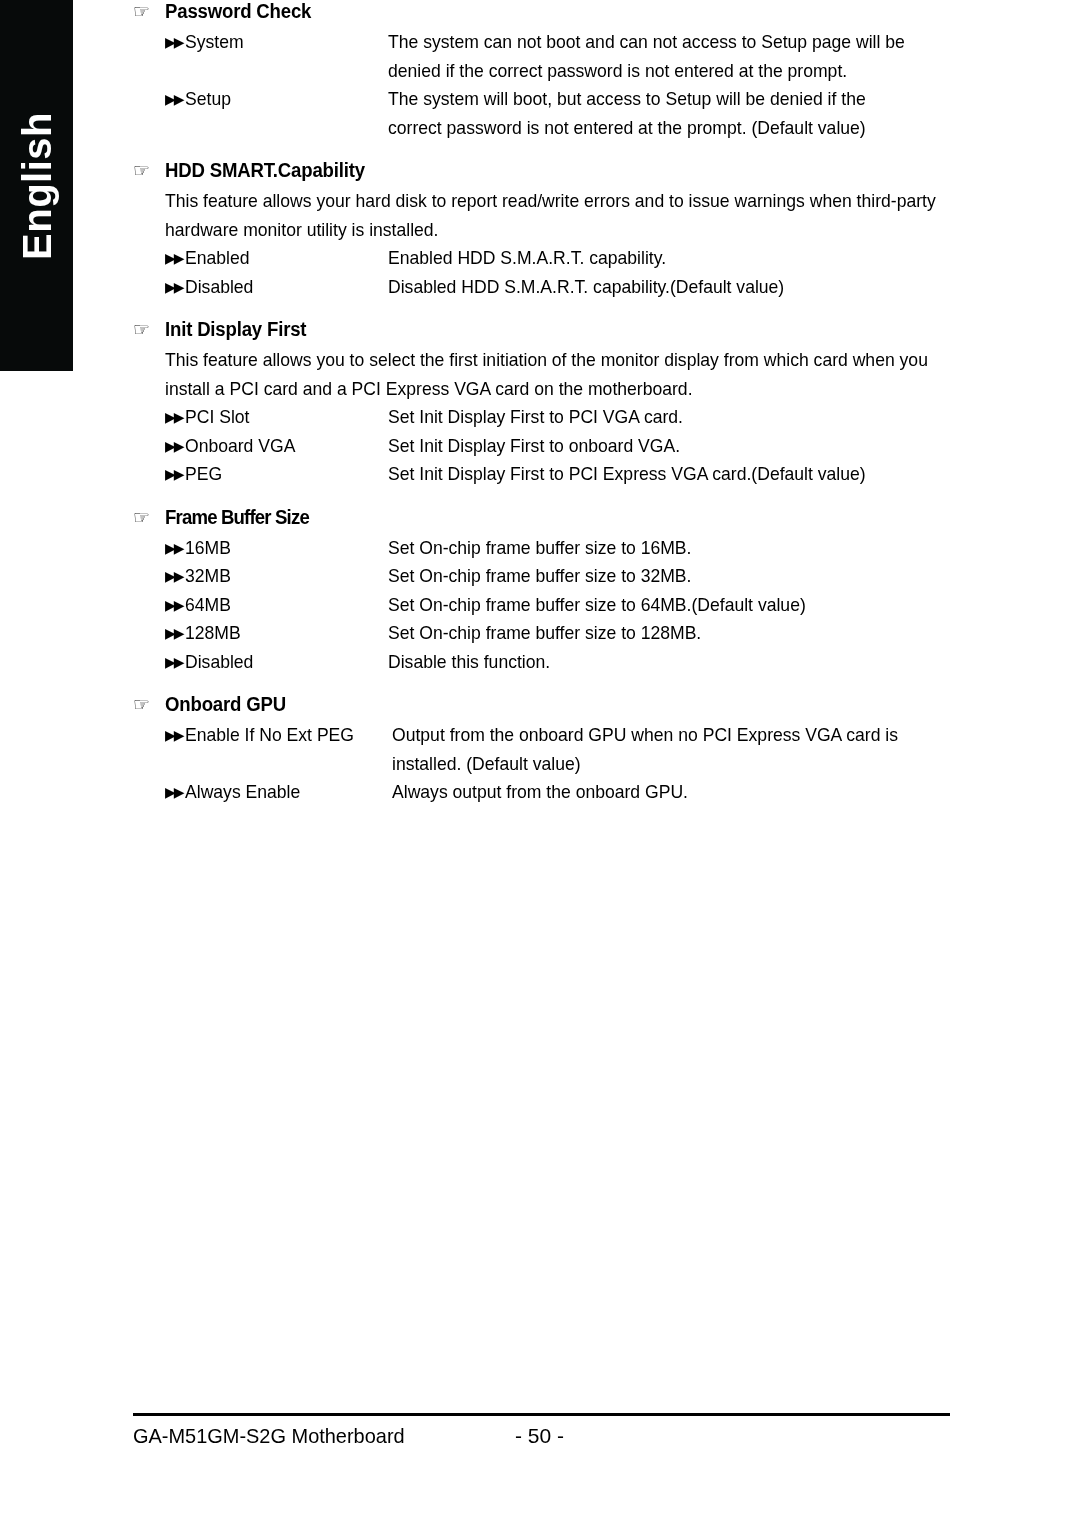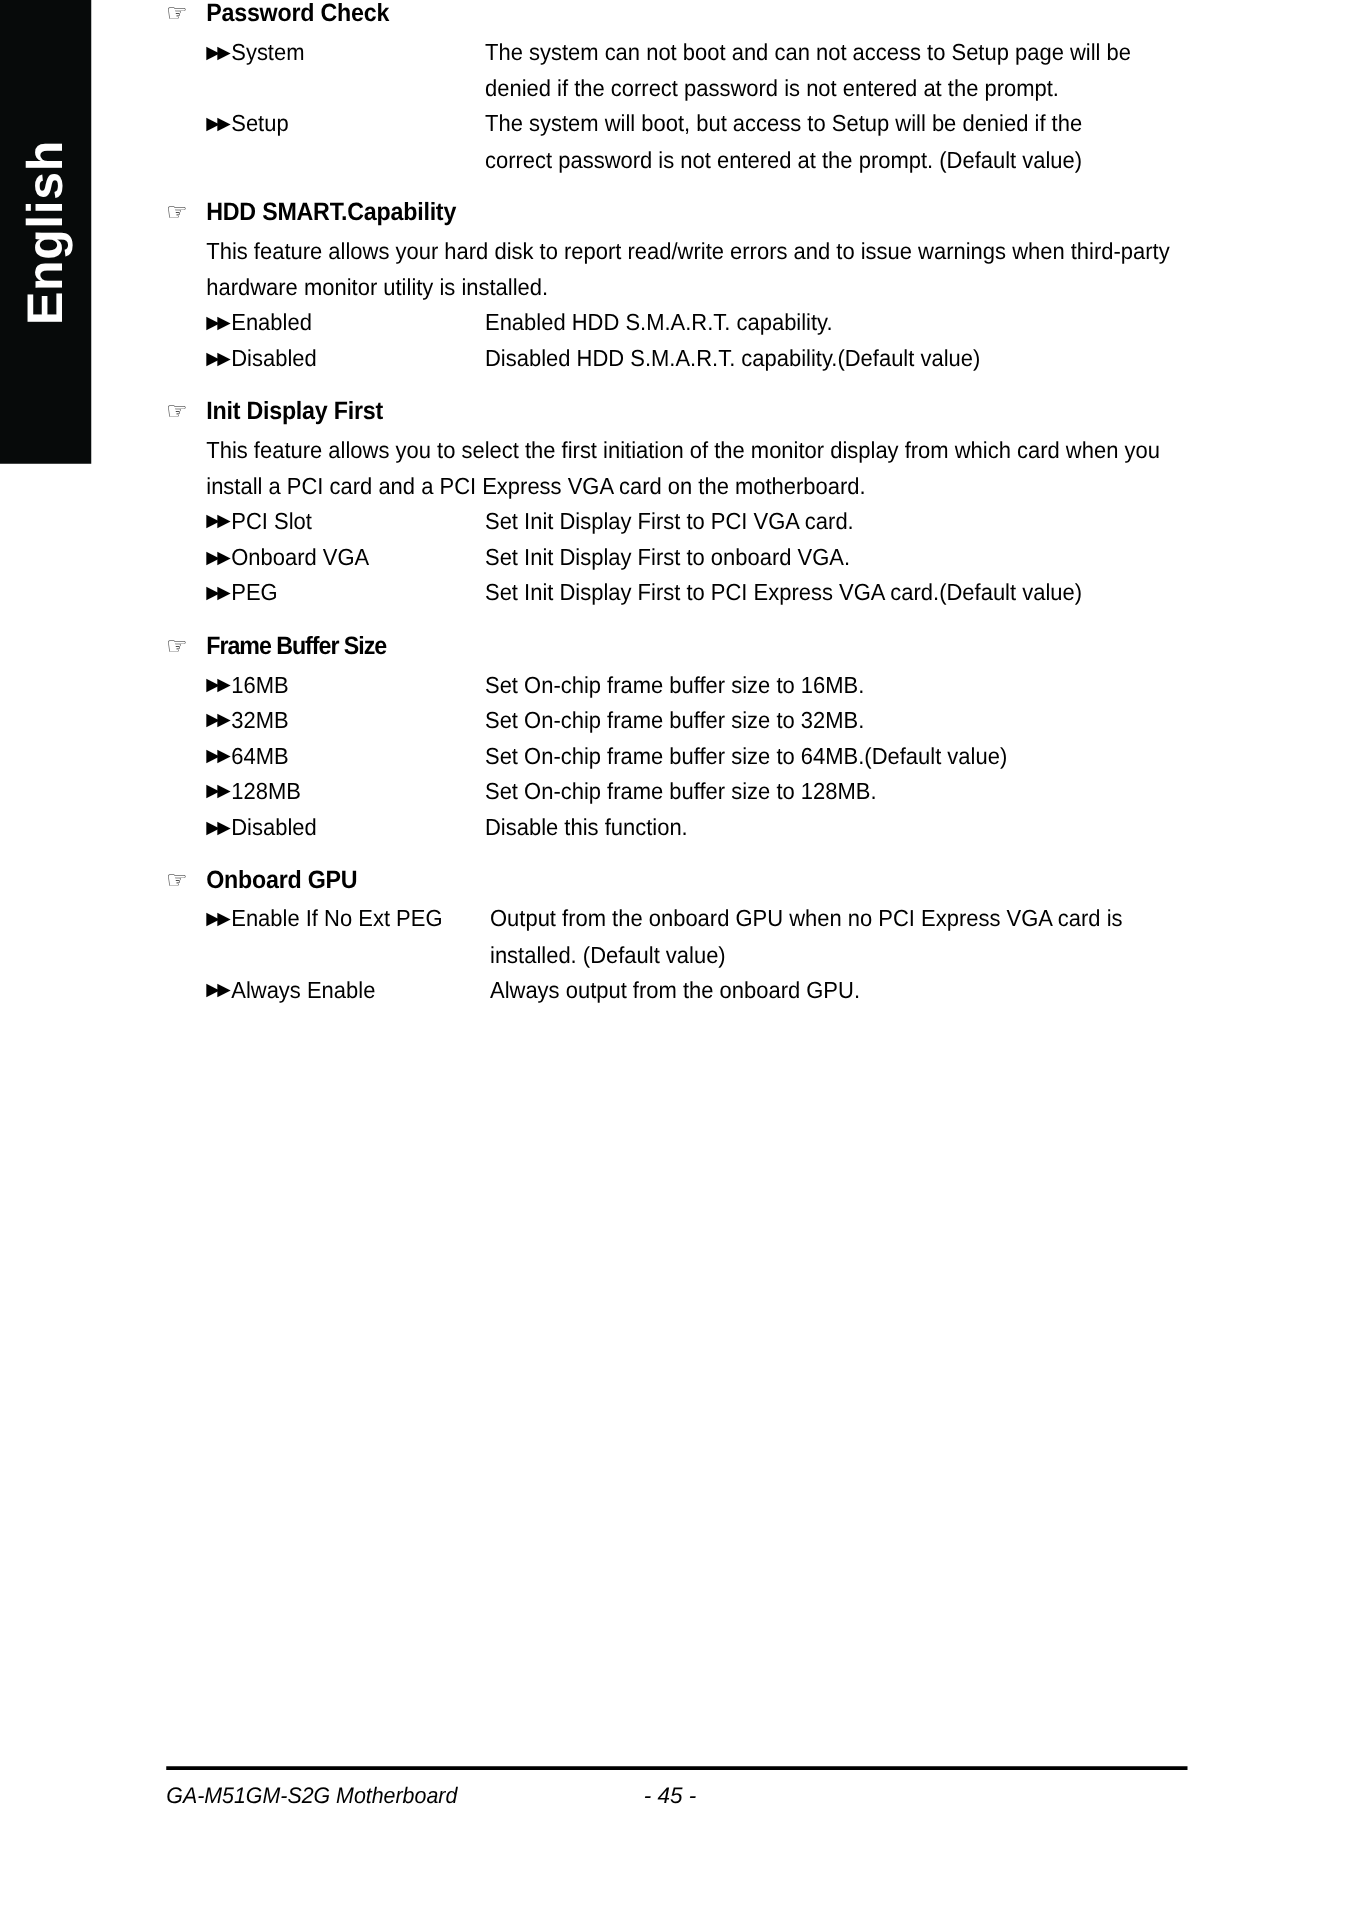--- a/index.html
+++ b/index.html
@@ -137,23 +137,22 @@
   }
   #footer-rule {
     width: 100%;
     height: 3px;
     background: #000000;
   }
   #footer-text {
     position: relative;
     height: 30px;
     margin-top: 5px;
-    font-size: 18px;
+    font-size: 21px;
     line-height: 30px;
-    font-style: italic;
   }
   #footer-title {
     position: absolute;
     left: 0;
     top: 0;
     white-space: nowrap;
     transform: scaleX(0.95);
     transform-origin: left center;
   }
   #footer-page {
@@ -282,15 +281,15 @@
           <span class="opt-desc">Always output from the onboard GPU.</span>
         </div>
       </div>
     </div>
   </div>
 
 <div id="footer">
   <div id="footer-rule"></div>
   <div id="footer-text">
     <span id="footer-title">GA-M51GM-S2G Motherboard</span>
-    <span id="footer-page">- 45 -</span>
+    <span id="footer-page">- 50 -</span>
   </div>
 </div>
 
 </body></html>

